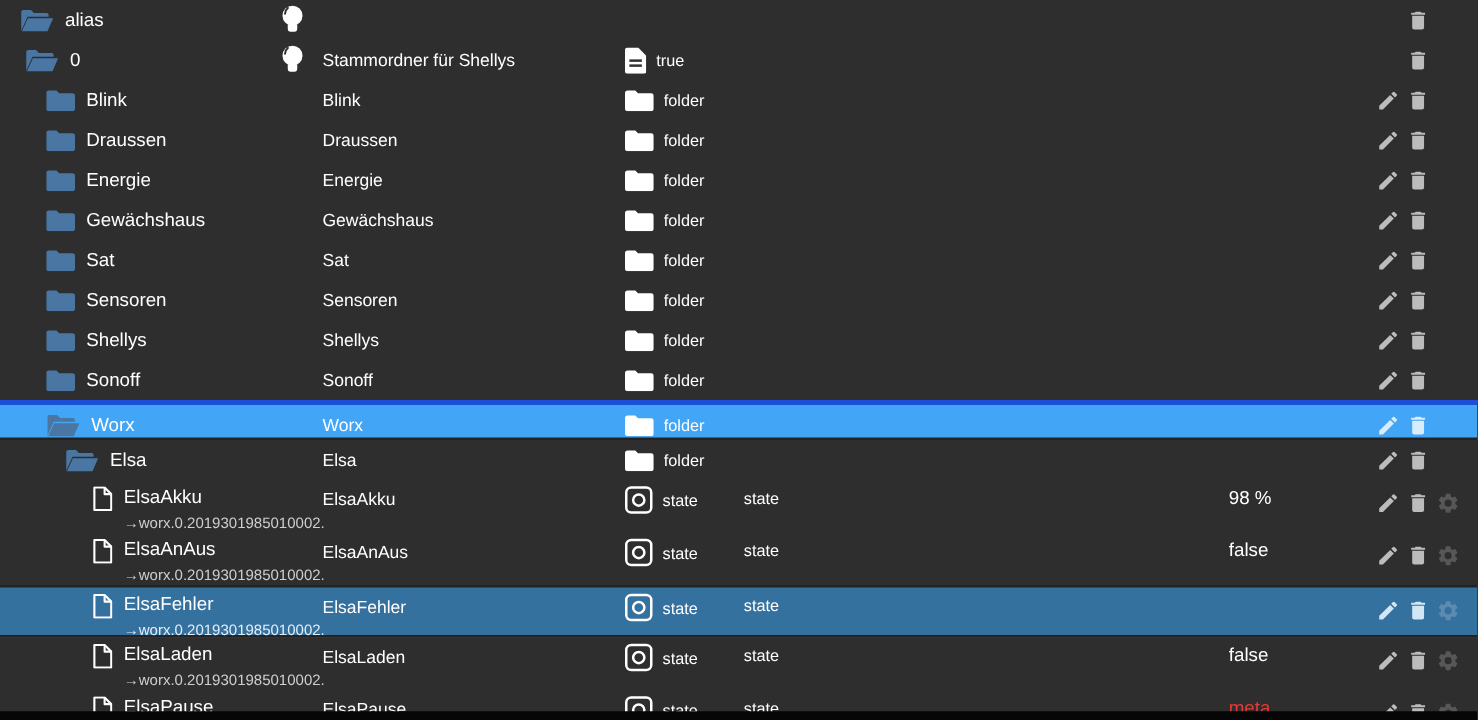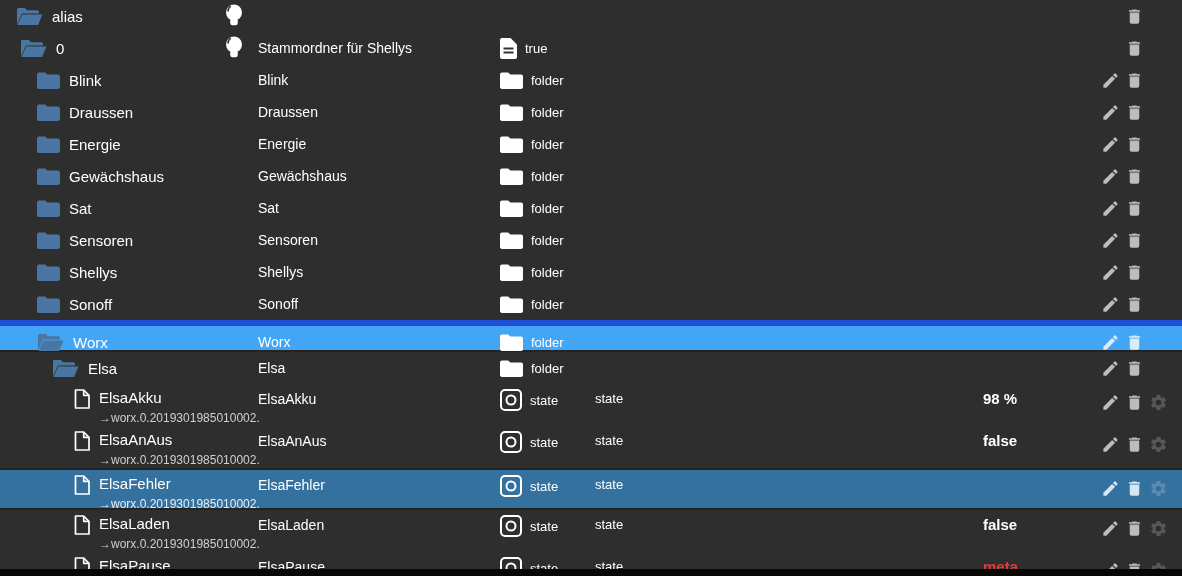--- a/index.html
+++ b/index.html
@@ -15,21 +15,21 @@
   body{
     width:1182px;height:576px;overflow:hidden;position:relative;
     background:var(--background);
     color:#fff;
     font-family:"Liberation Sans", sans-serif;
   }
   #object-tree{position:absolute;left:0;top:0;width:1182px}
   .row{position:relative;width:1182px;box-sizing:border-box}
   .row.folder{height:32px}
   .row.state{height:42px}
-  .row.sel-primary{background:var(--selected-row);border-top:6px solid #1d4ed8;border-bottom:2px solid #232323}
+  .row.sel-primary{background:var(--selected-row);border-top:4px solid #1d4ed8;border-bottom:2px solid #232323}
   .row.sel-secondary{background:var(--selected-row-secondary);border-top:2px solid #232323;border-bottom:2px solid #232323}
 
   .cell{position:absolute;display:flex;align-items:center;white-space:nowrap}
   .c-tree{top:0;height:32px;gap:9px}
   .row.state .c-tree{top:4px;height:auto;align-items:flex-start}
   .ticon{display:flex;align-items:center;color:var(--folder-icon);flex:none}
   .ticon.white{color:#fff}
   .row.state .ticon{margin-top:1px}
   .idwrap{display:flex;flex-direction:column}
   .idtext{font-size:15px;line-height:19px}
@@ -39,21 +39,21 @@
   .c-bulb{left:224px;top:3px;height:26px}
   .c-name{left:258px;font-size:14px}
   .row.folder .c-name{top:0;height:32px}
   .row.state .c-name{top:5px;height:19px}
 
   .c-type{left:500px;gap:8px;font-size:13px}
   .row.folder .c-type{top:0;height:32px}
   .row.state .c-type{top:4px;height:24px}
   .c-role{left:595px;font-size:13px}
   .row.state .c-role{top:5px;height:19px}
-  .c-value{left:983px;font-size:15px;font-weight:bold}
+  .c-value{left:983px;font-size:15px;font-weight:normal}
   .row.state .c-value{top:5px;height:19px}
   .c-value.alert{color:var(--value-alert)}
 
   .slot{position:absolute;width:20px;height:20px;display:flex;align-items:center;justify-content:center;cursor:pointer}
   .row.folder .slot{top:6px}
   .row.state .slot{top:8px}
   .s-edit{left:1100px}
   .s-del{left:1124px}
   .s-gear{left:1148px}
   .s-edit,.s-del{color:var(--action-icon)}

